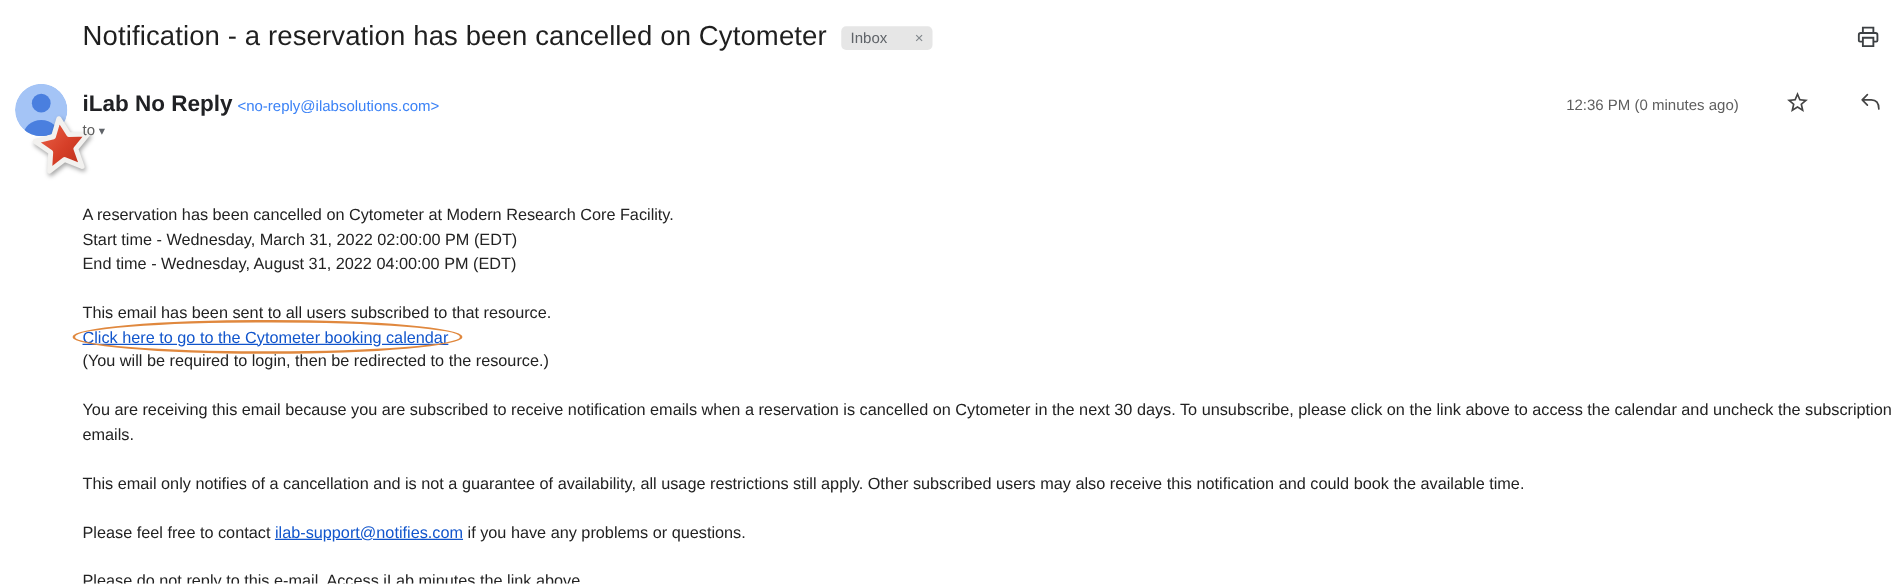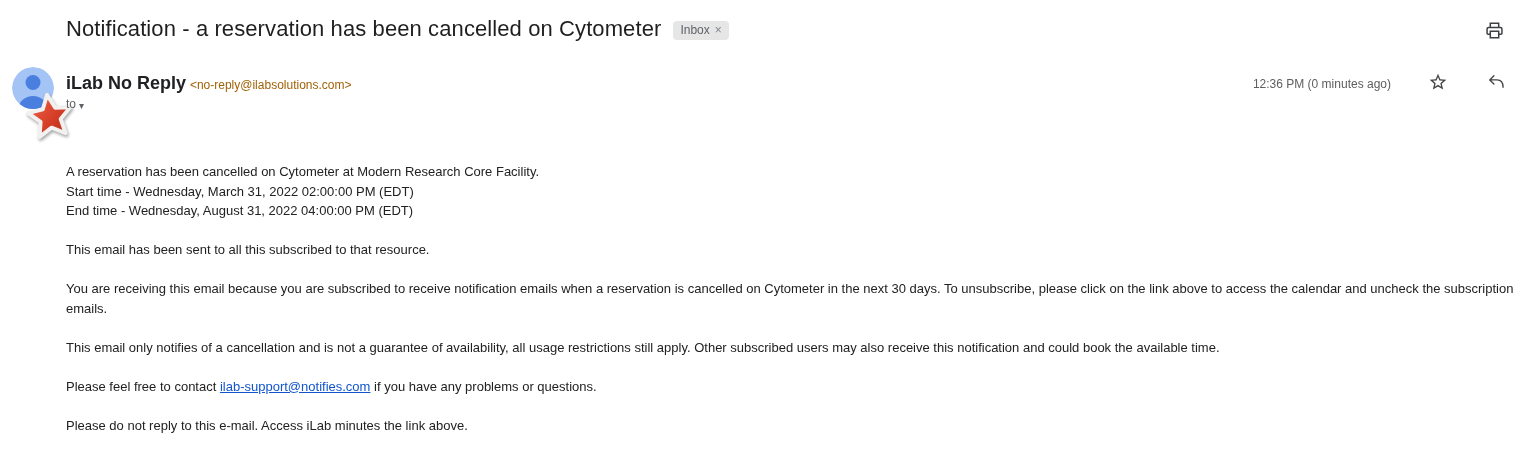--- a/index.html
+++ b/index.html
@@ -6,36 +6,36 @@
   html,body { background:#fff; }
   .page {
     position:relative; width:1521px; height:467px; background:#ffffff;
     font-family:"Liberation Sans", sans-serif; overflow:hidden; color:#222;
   }
 
   
   .subject-row { position:absolute; left:66px; top:16px; display:flex; align-items:center; gap:12px; }
   .subject { font-size:22px; font-weight:400; color:#1f1f1f; letter-spacing:.1px; white-space:nowrap; }
   .label-chip {
-    display:inline-flex; align-items:center; gap:5px; background:#e6e6e6;
+    display:inline-flex; align-items:center; gap:22px; background:#e6e6e6;
     border-radius:4px; padding:2px 7px 3px 7px; font-size:12px; color:#5f6368; margin-top:3px;
   }
   .label-chip .chip-x { color:#80868b; font-size:12px; cursor:pointer; line-height:1; }
 
   .print-btn { position:absolute; left:1483px; top:21px; width:22px; height:22px; cursor:pointer; }
 
   
   .avatar { position:absolute; left:12px; top:67px; width:42px; height:42px; border-radius:50%; overflow:hidden; }
   .star-marker { position:absolute; left:21px; top:88px; width:58px; height:56px; pointer-events:none; }
   .star-marker svg { filter: drop-shadow(1.5px 2px 1.5px rgba(0,0,0,.35)); }
 
   .sender-info { position:absolute; left:66px; top:73px; }
   .sender-line1 { font-size:14px; color:#5e5e5e; white-space:nowrap; }
   .sender-name { font-weight:700; color:#202124; font-size:18px; }
-  .sender-address { font-size:12px; color:#a16207; }
+  .sender-address { font-size:12px; color:#3b82f6; }
   .to-line { margin-top:3px; font-size:12px; color:#5e5e5e; cursor:pointer; display:flex; align-items:flex-end; gap:3px; width:max-content; }
   .caret { font-size:10px; color:#5f6368; }
 
   .meta-row { position:absolute; top:71px; right:14px; height:26px; display:flex; align-items:center; gap:36px; }
   .timestamp { font-size:12px; color:#5e5e5e; white-space:nowrap; }
   .icon-btn { width:22px; height:22px; cursor:pointer; display:flex; align-items:center; justify-content:center; }
 
   
   .mail-body { position:absolute; left:66px; top:122px; width:1452px; font-size:13px; line-height:19.5px; color:#222222;margin-top:40px; }
   .para { margin:0 0 19.5px 0; }
@@ -126,21 +126,28 @@
 
   <div class="mail-body">
 
     <p class="para">
       <span class="bline">A reservation has been cancelled on Cytometer at Modern Research Core Facility.</span>
       <span class="bline">Start time - Wednesday, March 31, 2022 02:00:00 PM (EDT)</span>
       <span class="bline">End time - Wednesday, August 31, 2022 04:00:00 PM (EDT)</span>
     </p>
 
     <p class="para">
-      <span class="bline">This email has been sent to all this subscribed to that resource.</span>
+      <span class="bline">This email has been sent to all users subscribed to that resource.</span>
+      <span class="bline">
+        <span class="link-wrap">
+          <a class="blue-link">Click here to go to the Cytometer booking calendar</a>
+          <span class="ellipse-annotation"></span>
+        </span>
+      </span>
+      <span class="bline">(You will be required to login, then be redirected to the resource.)</span>
     </p>
 
     <p class="para">
       <span class="bline">You are receiving this email because you are subscribed to receive notification emails when a reservation is cancelled on Cytometer in the next 30 days. To unsubscribe, please click on the link above to access the calendar and uncheck the subscription</span>
       <span class="bline">emails.</span>
     </p>
 
     <p class="para">
       <span class="wrapline">This email only notifies of a cancellation and is not a guarantee of availability, all usage restrictions still apply. Other subscribed users may also receive this notification and could book the available time.</span>
     </p>

